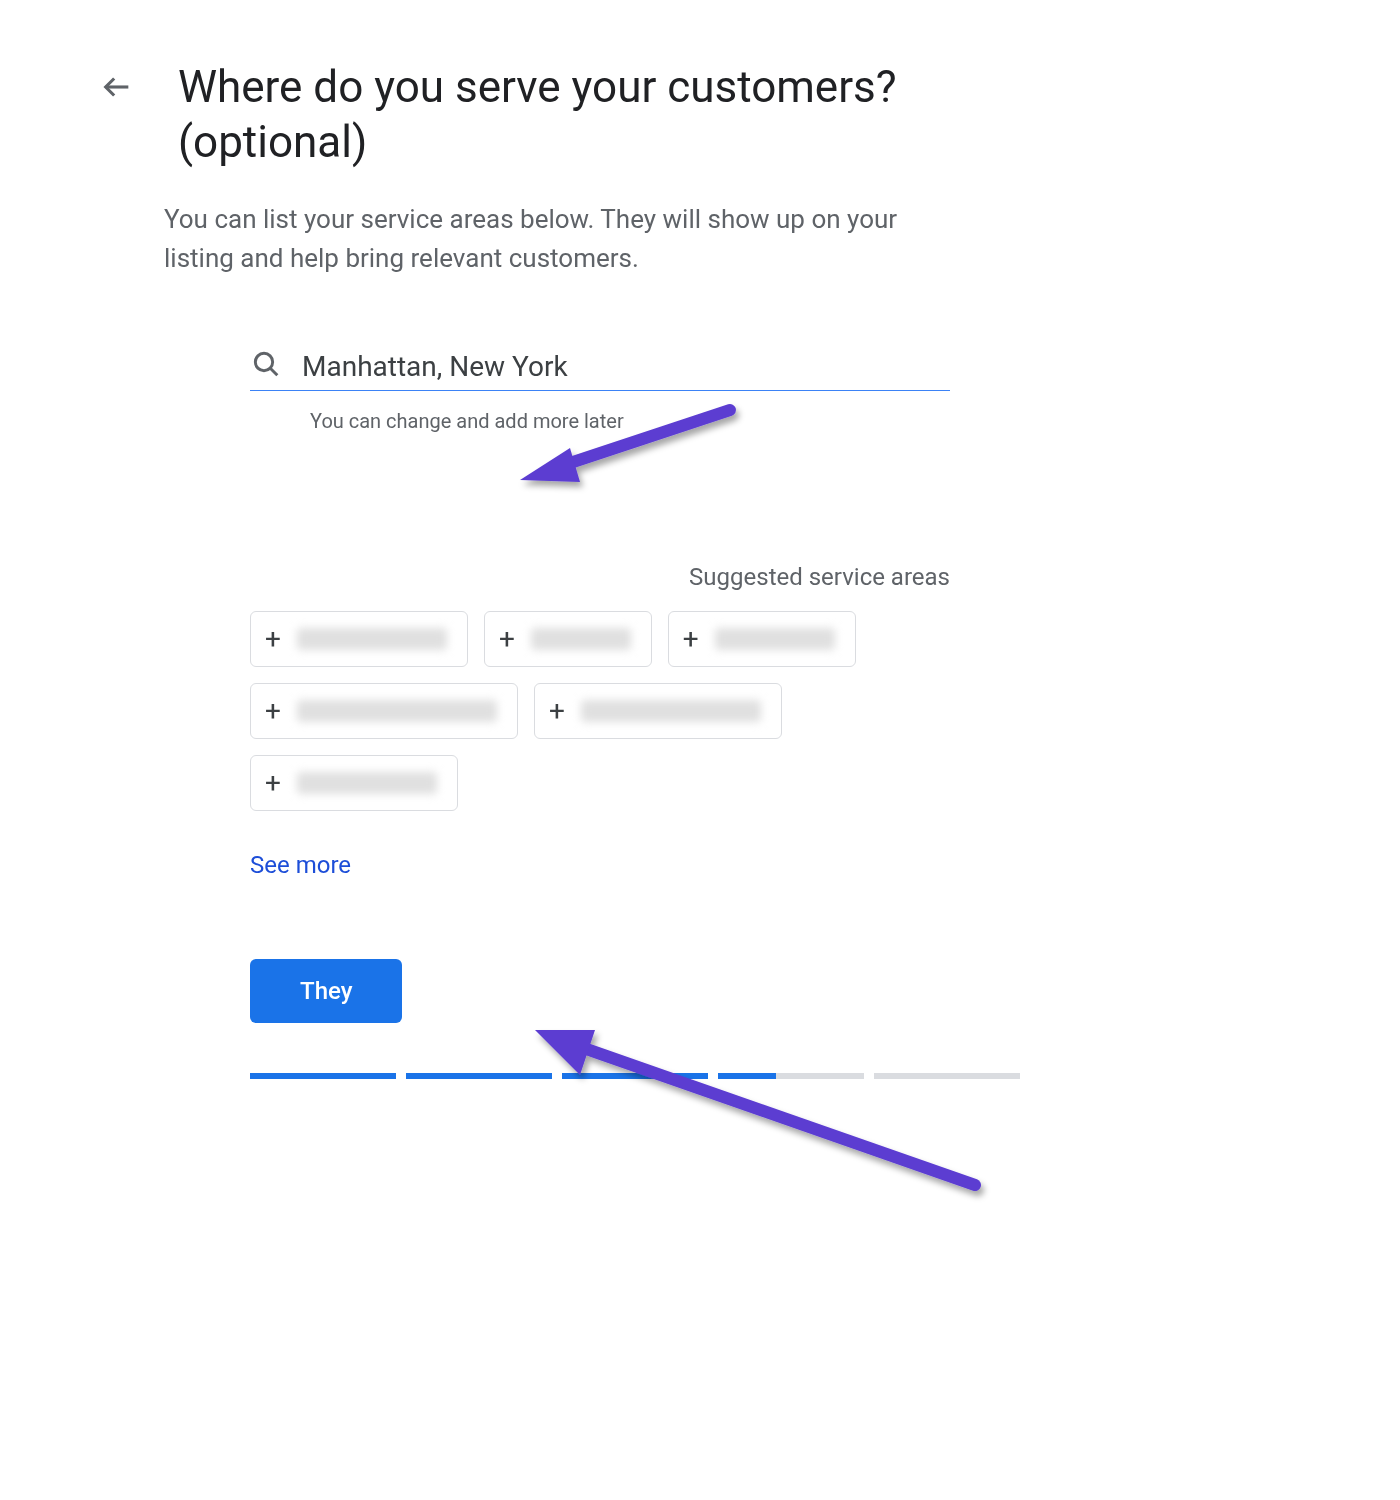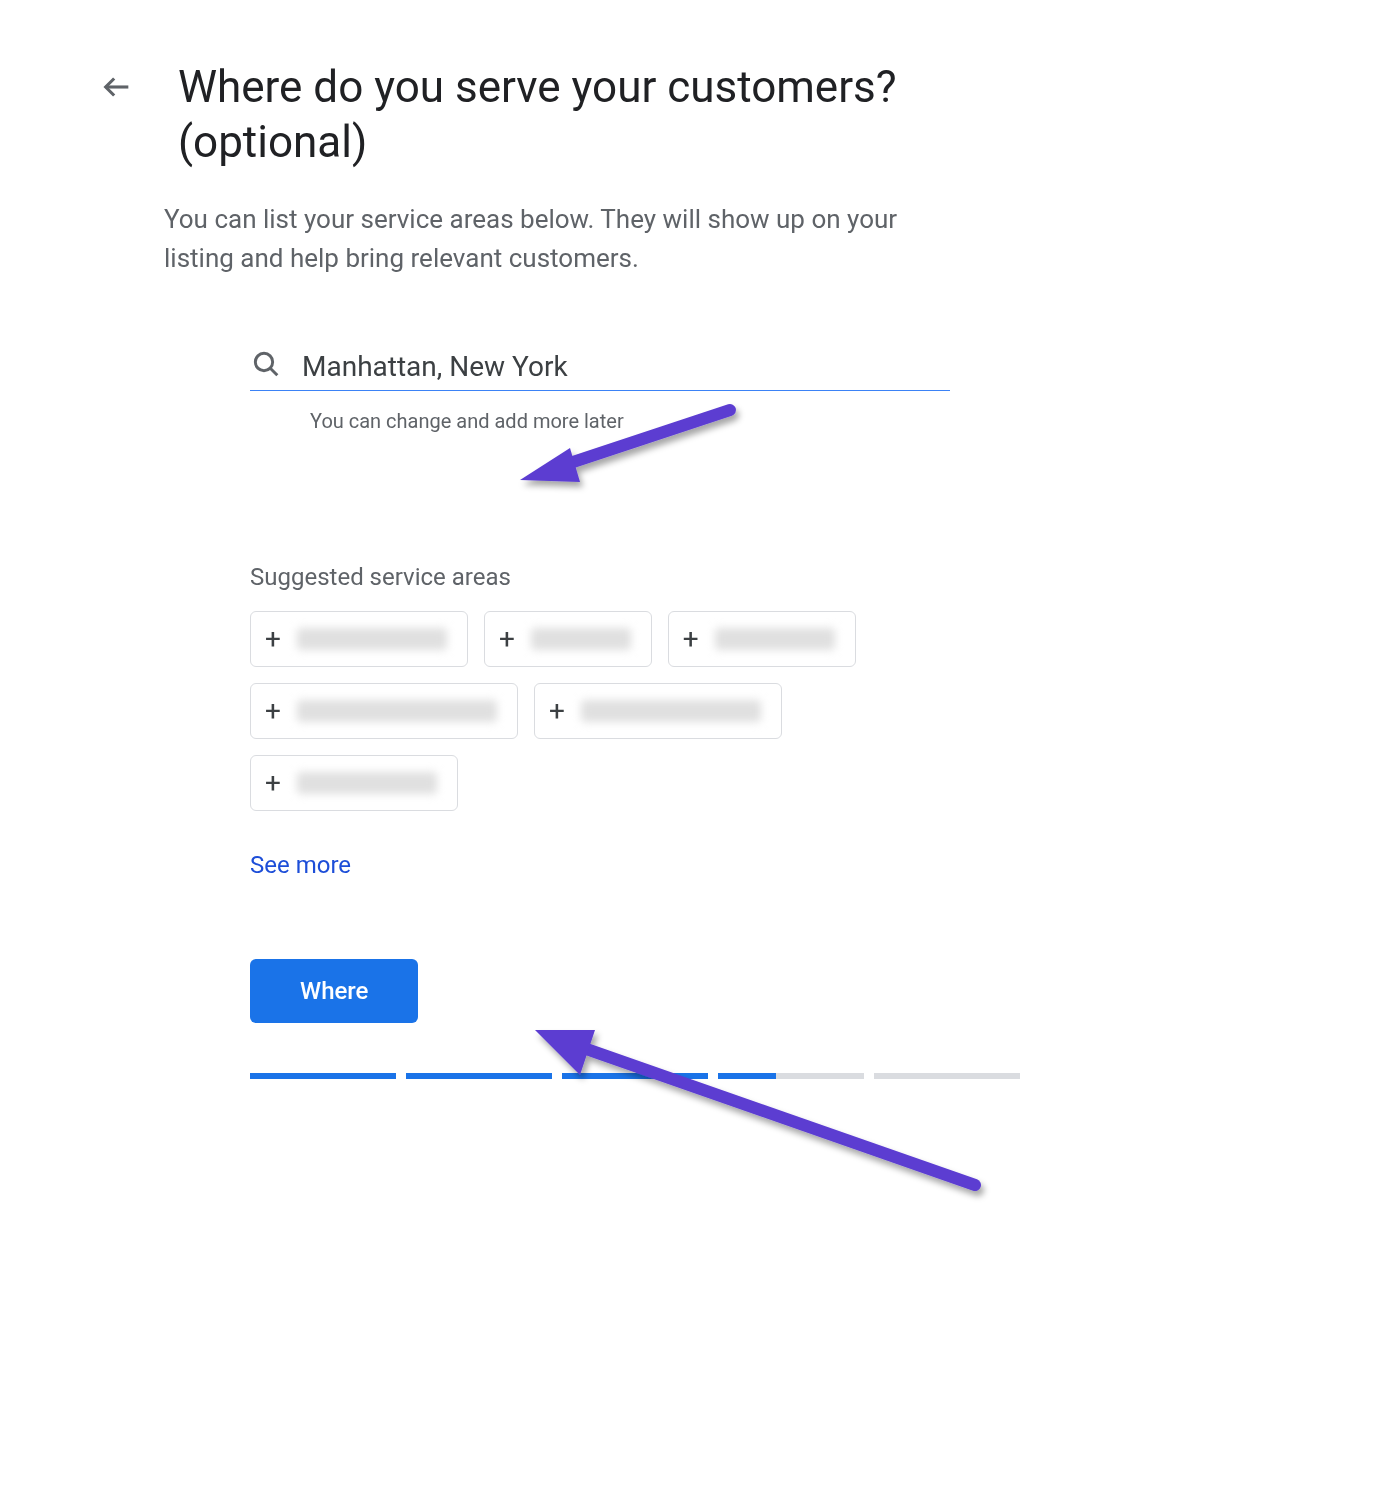--- a/index.html
+++ b/index.html
@@ -74,20 +74,21 @@
       margin-top: 18px;
     }
     .suggest-block {
       margin-left: 150px;
       margin-top: 130px;
     }
     .suggest-title {
       font-size: 24px;
       color: #5f6368;
       margin-bottom: 20px;
+      text-align: right;
     }
     .chip-row {
       display: flex;
       flex-wrap: wrap;
       gap: 16px;
       margin-bottom: 16px;
     }
     .chip {
       display: flex;
       align-items: center;
@@ -221,21 +222,21 @@
     </div>
     <div class="chip-row">
       <div class="chip">
         <span class="plus">+</span>
         <span class="blur-text w140"></span>
       </div>
     </div>
     <a class="see-more">See more</a>
   </div>
 
-  <button class="next-btn">Where</button>
+  <button class="next-btn">They</button>
 
   <div class="progress-bar">
     <div class="progress-seg seg-full"></div>
     <div class="progress-seg seg-full"></div>
     <div class="progress-seg seg-full"></div>
     <div class="progress-seg seg-partial"></div>
     <div class="progress-seg seg-empty"></div>
   </div>
 </div>
 

